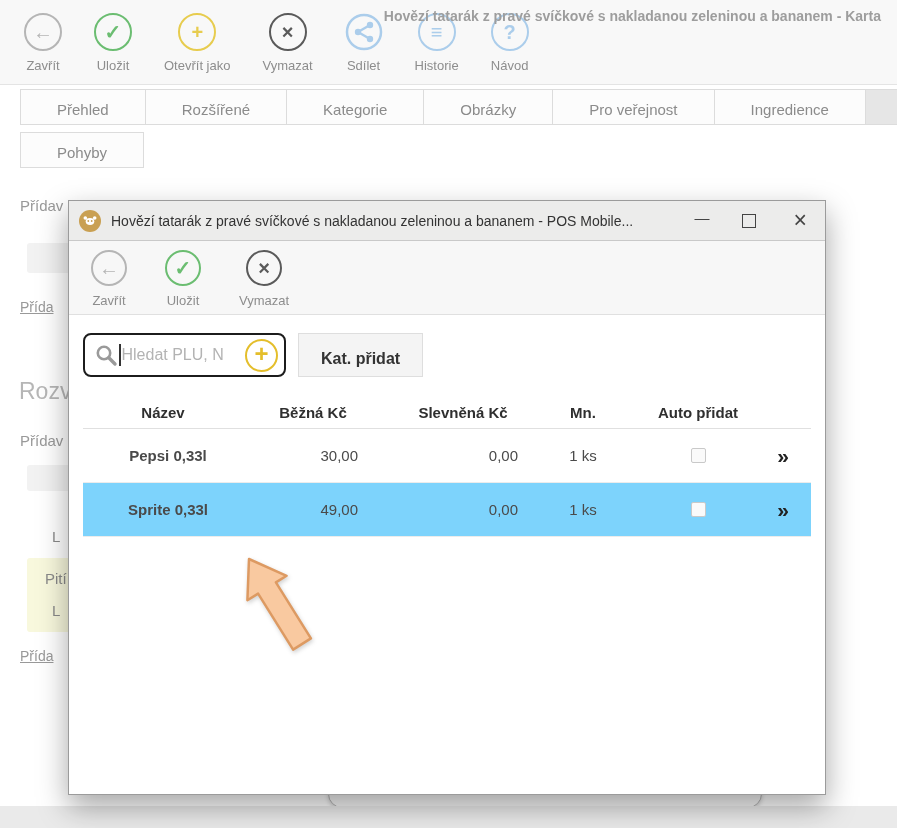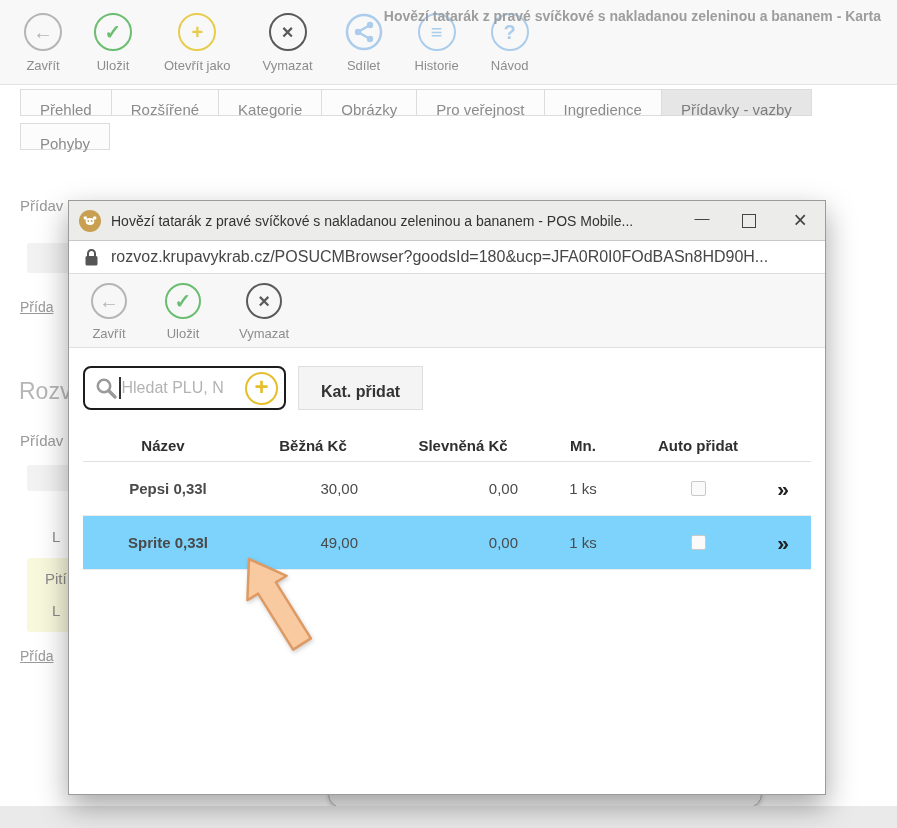--- a/index.html
+++ b/index.html
@@ -20,21 +20,21 @@
   .circ.dark   { border-color:#5a5a5a; color:#5a5a5a; }
   .circ.blue   { border-color:#abcdeb; color:#abcdeb; }
   .circ.noborder { border:none; }
   .tb-label { font-size:13px; color:#8d8d8d; white-space:nowrap; }
   .page-title { position:absolute; right:16px; top:8px; width:520px; text-align:right;
     font-size:14px; font-weight:bold; color:#9d9d9d; line-height:1.25; }
 
   
   .tabs { position:absolute; left:20px; top:89px; width:845px; }
   .tab-row { display:flex; }
-  .tab { height:27px; line-height:39px; padding:0 19px; border:1px solid #dcdcdc;
+  .tab { height:36px; line-height:39px; padding:0 36px; border:1px solid #dcdcdc;
     margin-right:-1px; background:#fcfcfc; color:#8b8b8b; font-size:15px;
     white-space:nowrap; cursor:pointer; }
   .tab.active { background:#e6e6e6; color:#7d7d7d; }
   .tab-row.second { margin-top:7px; }
 
   
   .bg-frag { position:absolute; font-size:15px; color:#999; white-space:nowrap; }
   .bg-link { text-decoration:underline; font-size:14px; cursor:pointer; }
   .bg-heading { font-size:23px; color:#b6b6b6; }
   .bg-box { position:absolute; background:#f2f2f2; border-radius:3px; }
@@ -191,29 +191,20 @@
           <circle cx="5.3" cy="6" r="0.9" fill="#c9a052"></circle>
           <circle cx="8.7" cy="6" r="0.9" fill="#c9a052"></circle>
         </svg>
       </span>
       <span class="dlg-title">Hovězí tatarák z pravé svíčkové s nakladanou zeleninou a bananem - POS Mobile...</span>
       <span class="win-btn win-min">—</span>
       <span class="win-btn win-max"></span>
       <span class="win-btn win-close">×</span>
     </div>
 
-    <div class="urlbar">
-      <span style="display:flex;">
-        <svg width="13" height="17" viewBox="0 0 13 17">
-          <rect x="0.5" y="7" width="12" height="9.5" rx="1.5" fill="#555"></rect>
-          <path d="M3 7 V4.5 a3.5 3.5 0 0 1 7 0 V7" fill="none" stroke="#555" stroke-width="2"></path>
-        </svg>
-      </span>
-      <span class="url-text">rozvoz.krupavykrab.cz/POSUCMBrowser?goodsId=180&amp;ucp=JFA0R0I0FOdBASn8HD90H...</span>
-    </div>
 
     <div class="dlg-toolbar">
       <div class="tb-item">
         <span class="circ">←</span>
         <span class="tb-label">Zavřít</span>
       </div>
       <div class="tb-item">
         <span class="circ green">✓</span>
         <span class="tb-label">Uložit</span>
       </div>

